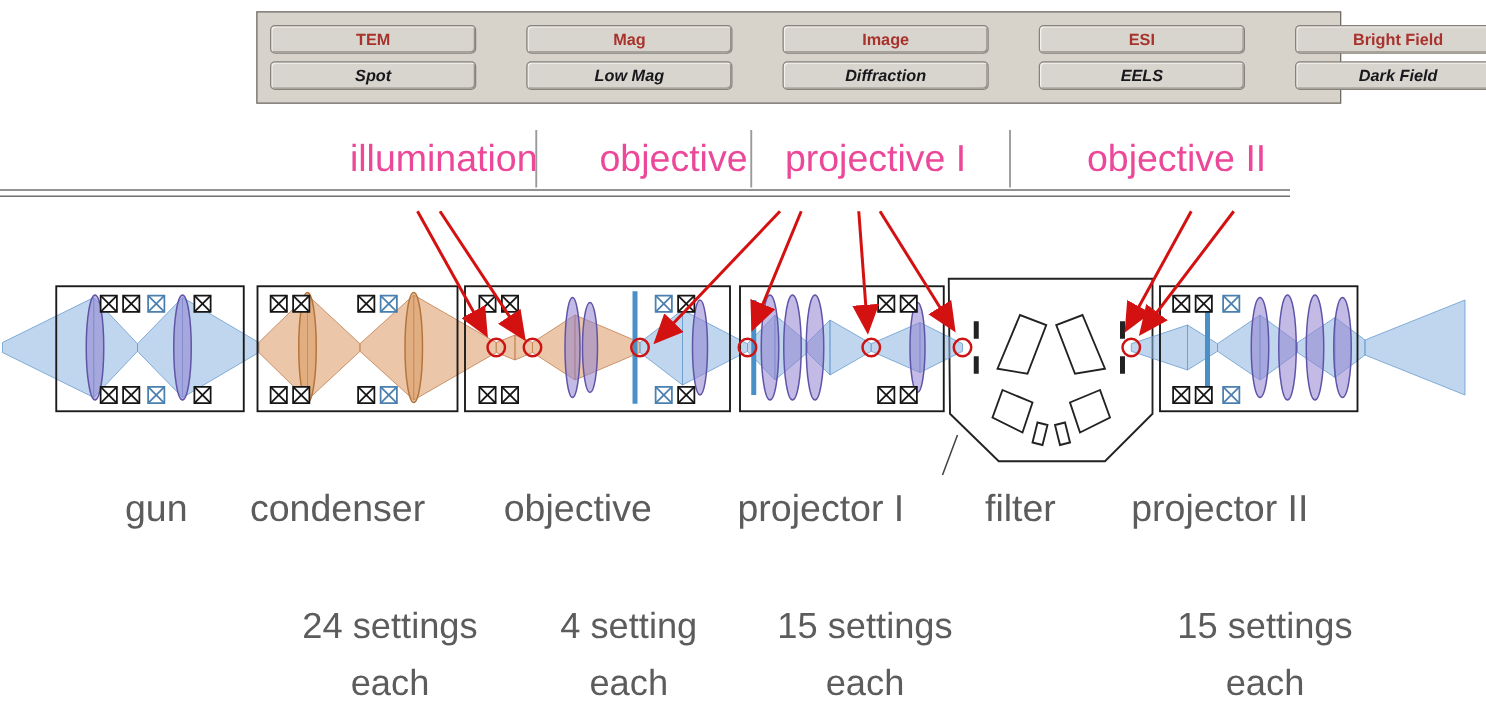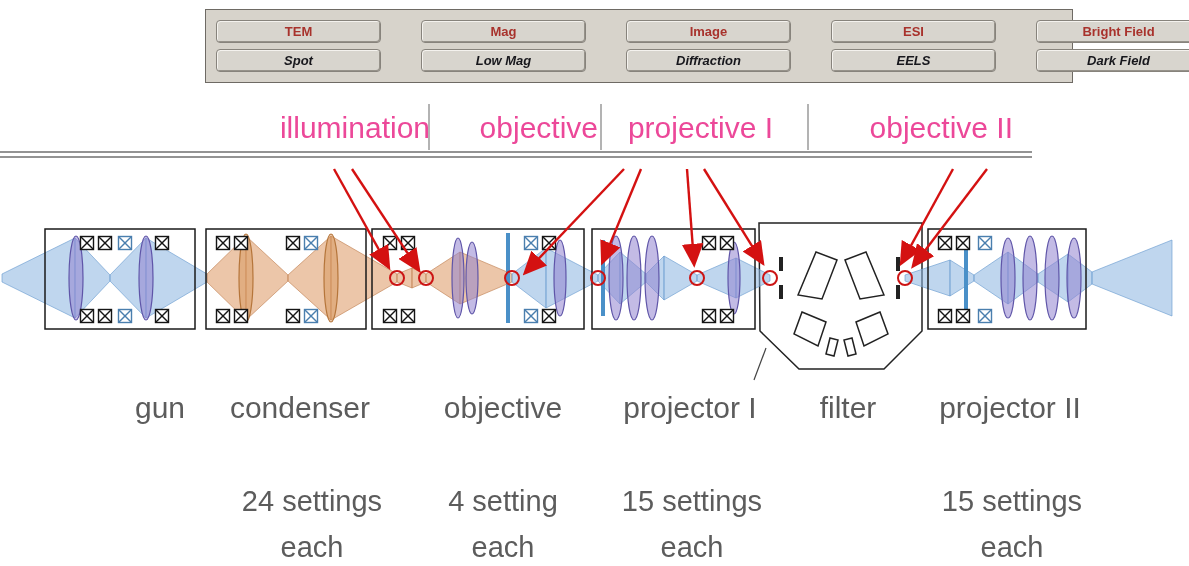--- a/index.html
+++ b/index.html
@@ -23,21 +23,21 @@
   }
   .btn-top{color:#a8322c;}
   .btn-bottom{color:#17171c;font-style:italic;}
   
   .sec-label{
     position:absolute;top:106px;height:44px;line-height:44px;
     font-size:30px;color:#ec4899;text-align:right;white-space:nowrap;
   }
   .comp-label{
     position:absolute;top:388px;height:40px;line-height:40px;
-    font-size:30px;color:#5c5c5c;text-align:center;white-space:nowrap;
+    font-size:30px;color:#5c5c5c;text-align:left;white-space:nowrap;
   }
   .settings{
     position:absolute;top:478px;font-size:29px;color:#5c5c5c;
     text-align:center;line-height:46px;white-space:nowrap;
   }
   
   svg.diagram{position:absolute;left:0;top:0;pointer-events:none;}
   .rule{stroke:#6f6f6f;stroke-width:1.3;}
   .secdiv{stroke:#9a9a9a;stroke-width:1.5;}
   .cbox{fill:none;stroke:#1a1a1a;stroke-width:1.5;}

